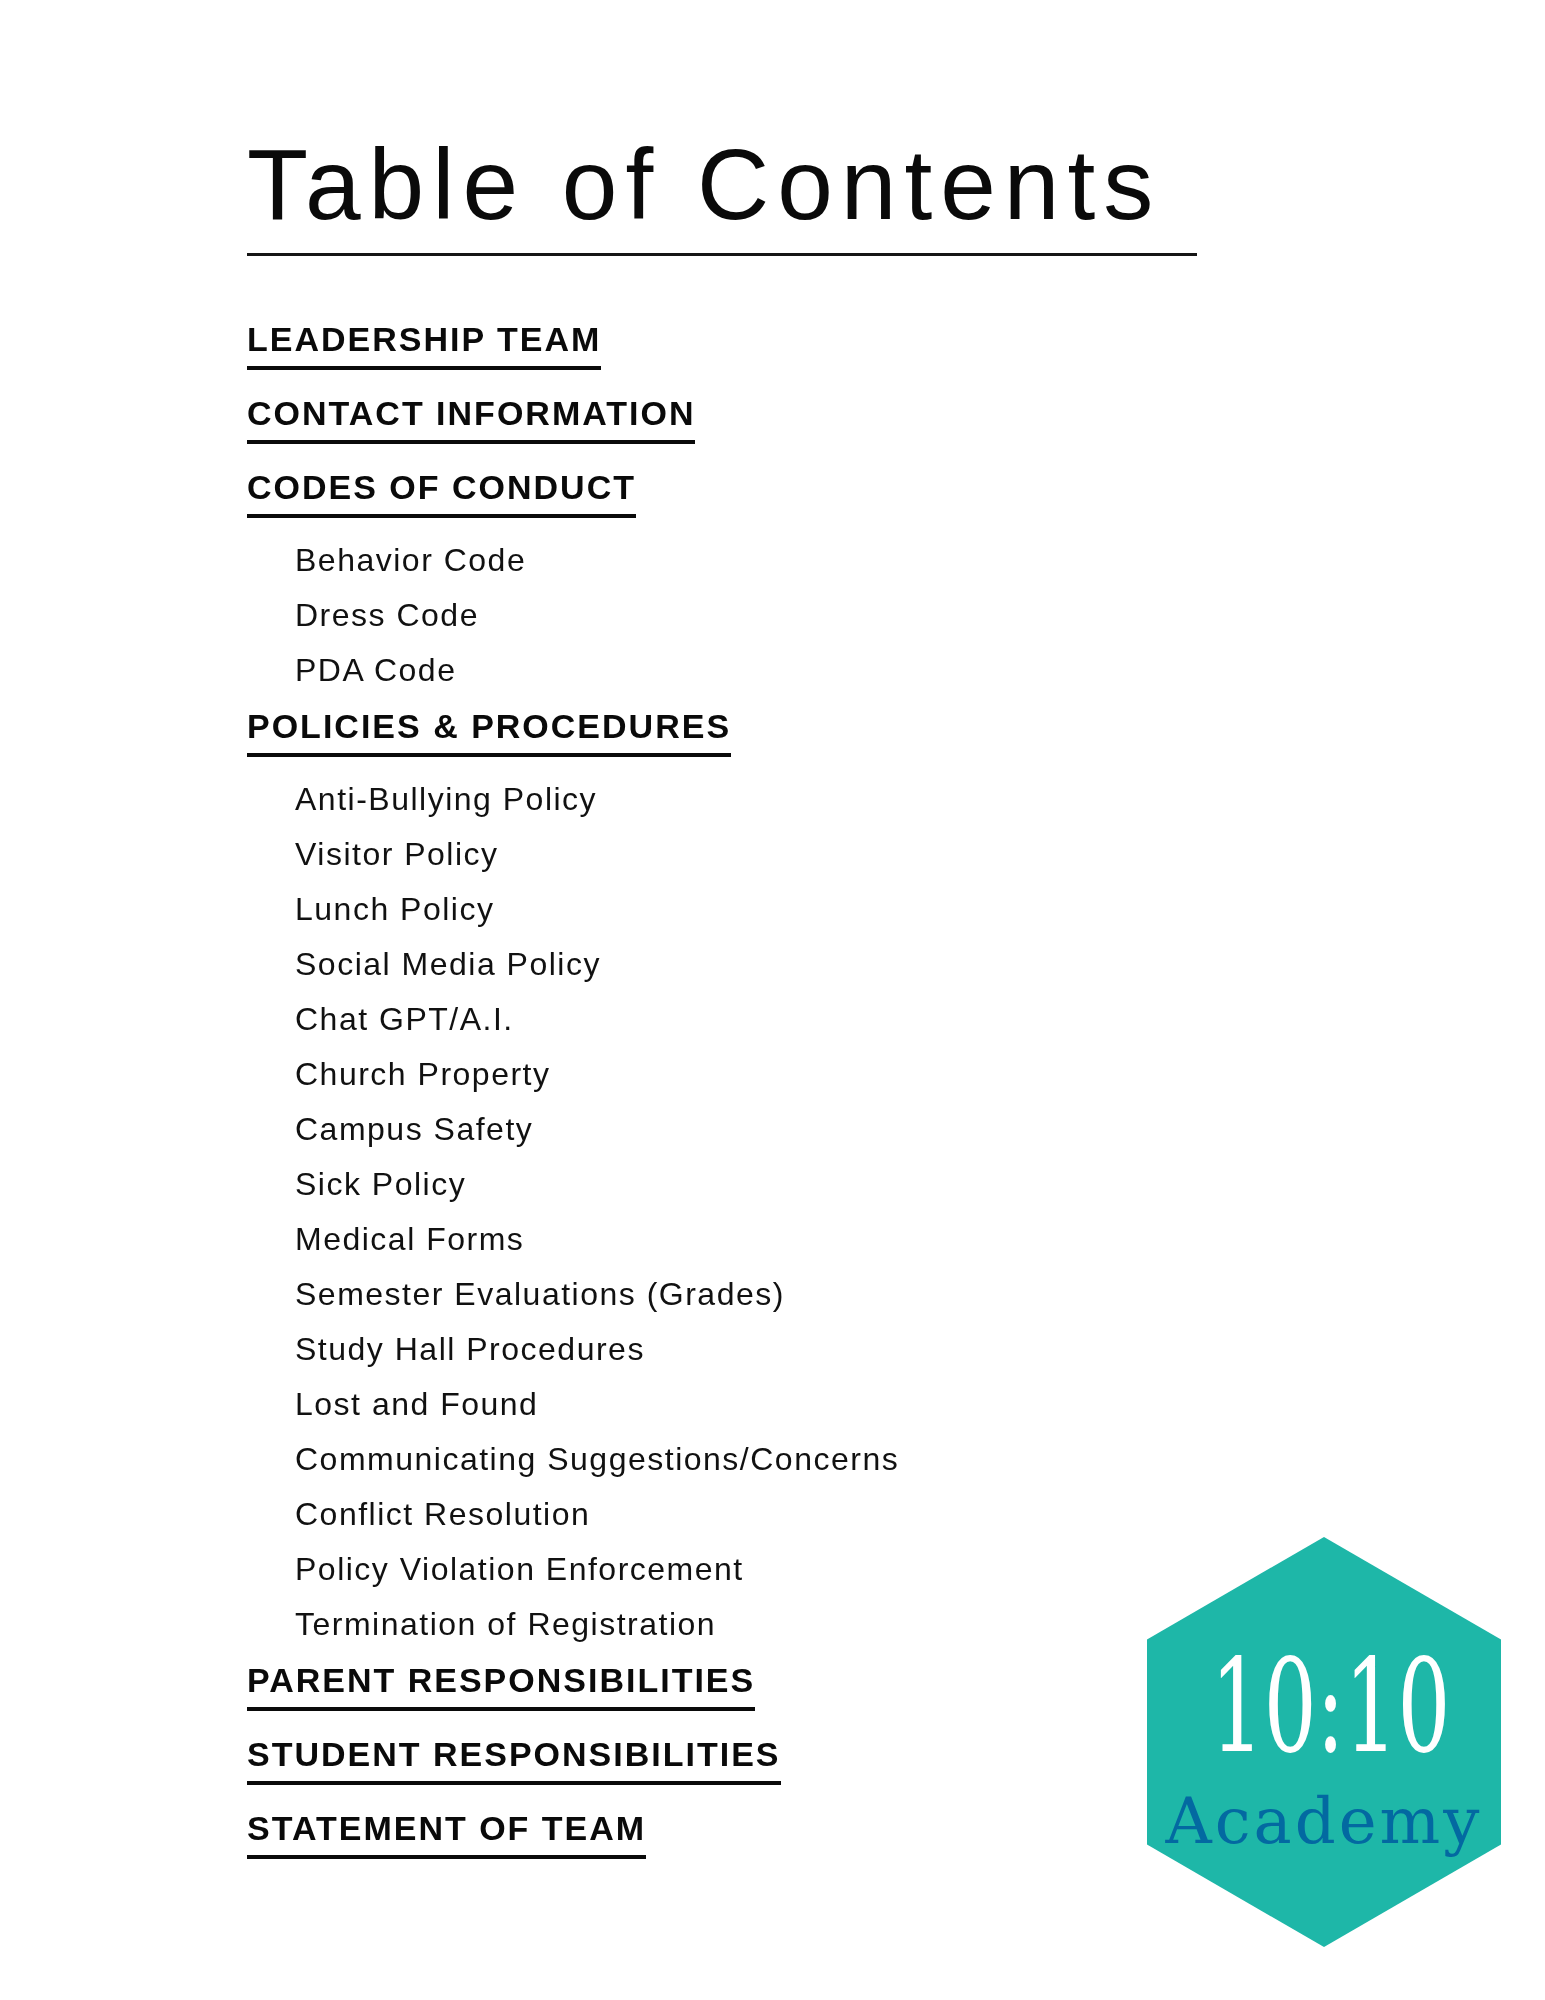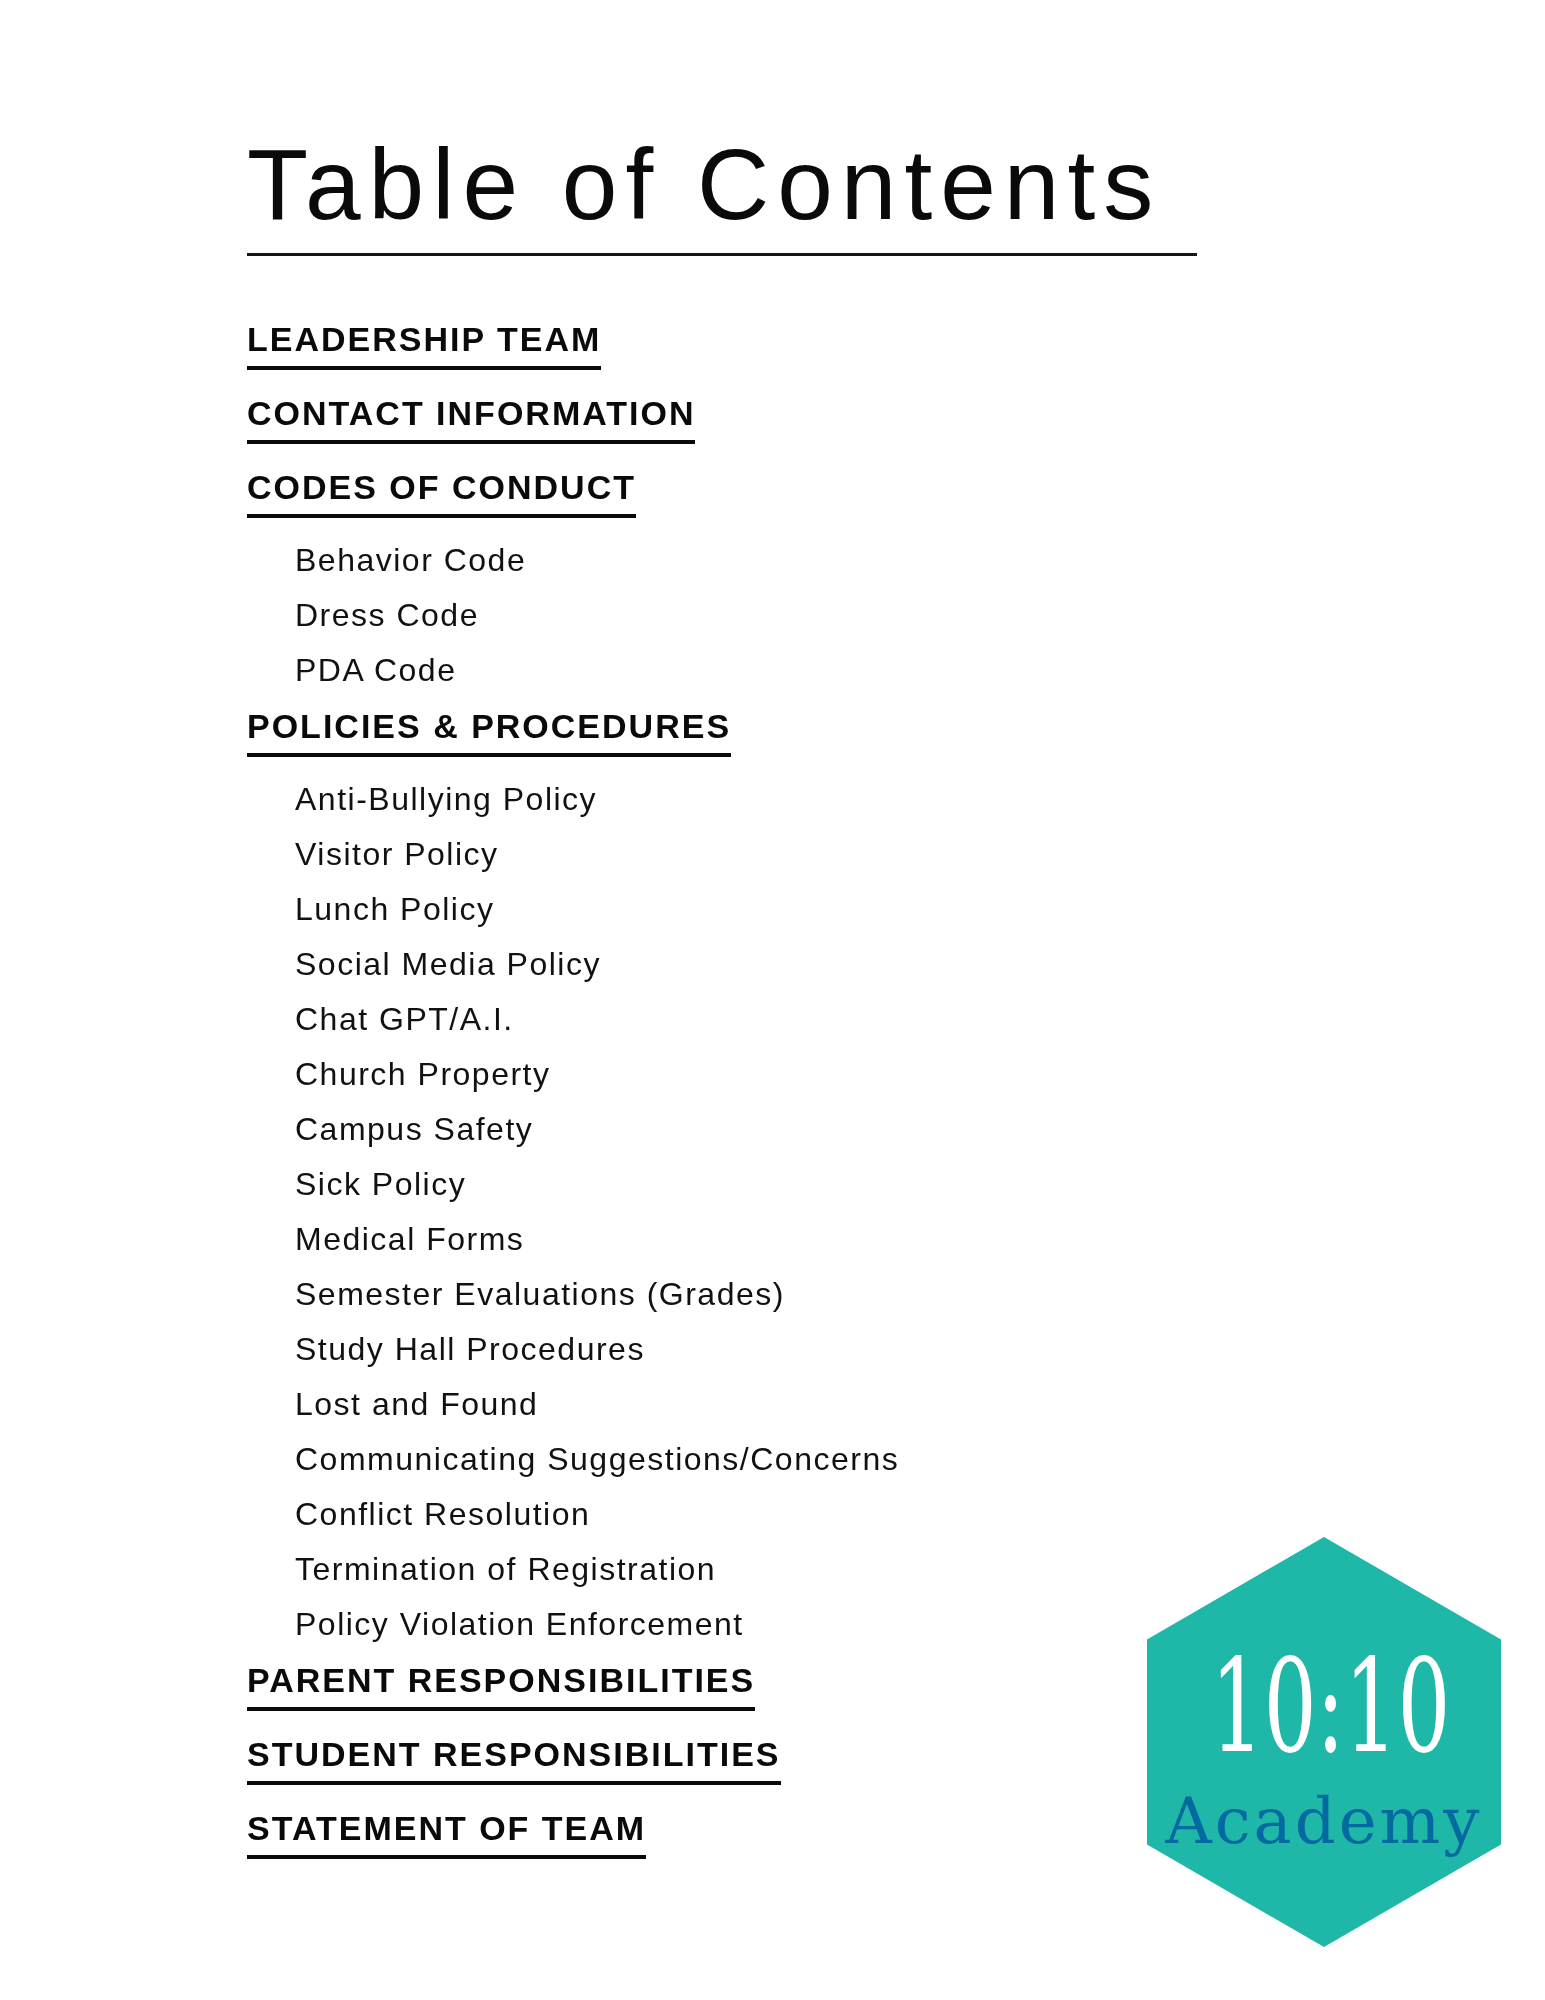--- a/index.html
+++ b/index.html
@@ -129,22 +129,22 @@
       <div class="toc-item">Chat GPT/A.I.</div>
       <div class="toc-item">Church Property</div>
       <div class="toc-item">Campus Safety</div>
       <div class="toc-item">Sick Policy</div>
       <div class="toc-item">Medical Forms</div>
       <div class="toc-item">Semester Evaluations (Grades)</div>
       <div class="toc-item">Study Hall Procedures</div>
       <div class="toc-item">Lost and Found</div>
       <div class="toc-item">Communicating Suggestions/Concerns</div>
       <div class="toc-item">Conflict Resolution</div>
+      <div class="toc-item">Policy Violation Enforcement</div>
       <div class="toc-item">Termination of Registration</div>
-      <div class="toc-item">Policy Violation Enforcement</div>
       <div class="toc-heading"><span class="hd">PARENT RESPONSIBILITIES</span></div>
       <div class="toc-heading"><span class="hd">STUDENT RESPONSIBILITIES</span></div>
       <div class="toc-heading"><span class="hd">STATEMENT OF TEAM</span></div>
     </nav>
 
   <div class="logo">
     <svg width="354" height="410" viewBox="0 0 354 410">
       <polygon points="177,0 354,102.5 354,307.5 177,410 0,307.5 0,102.5" fill="#1EB7A8"></polygon>
     </svg>
     <span class="logo-time" style="color: rgb(255, 255, 255);">10:10</span>

